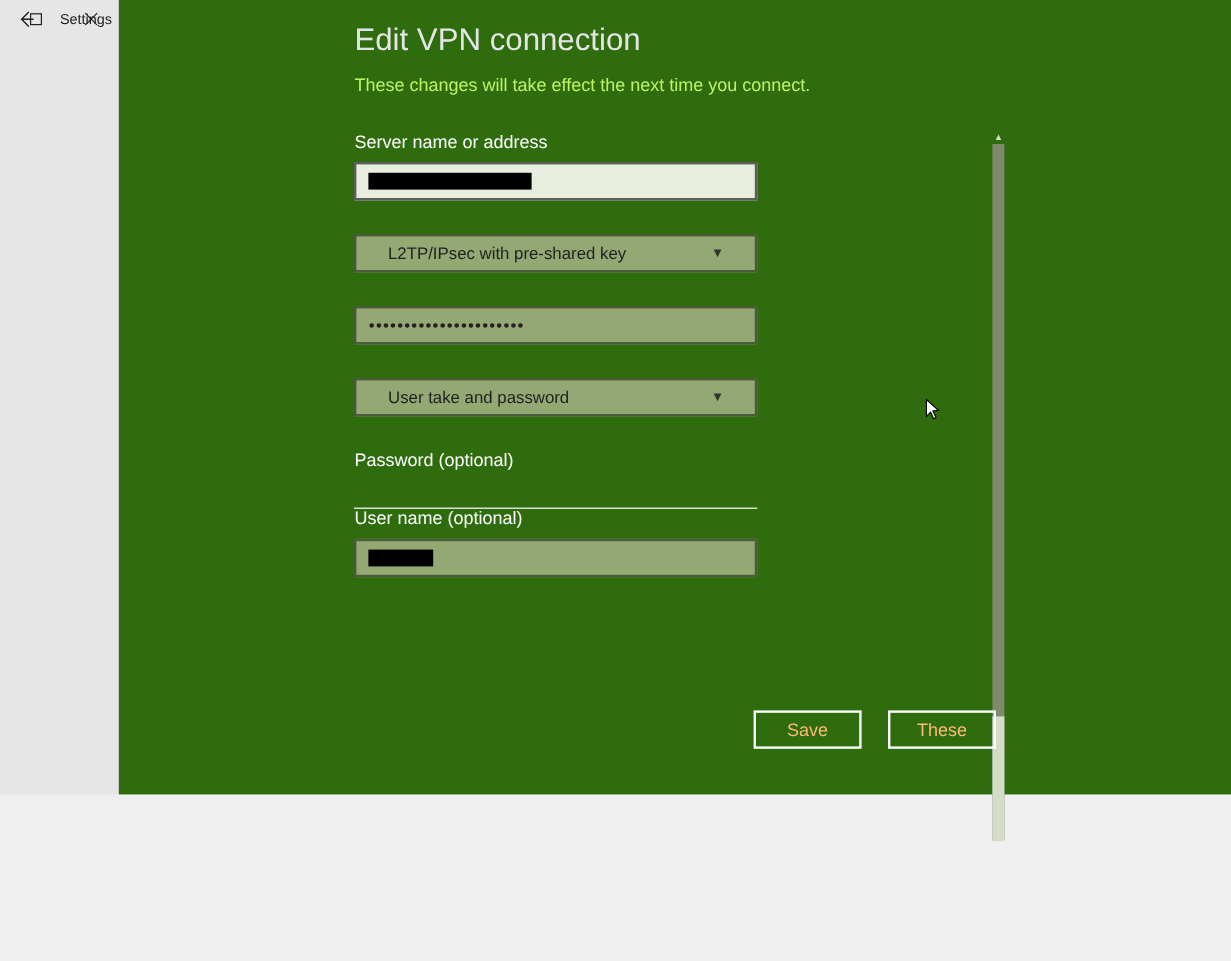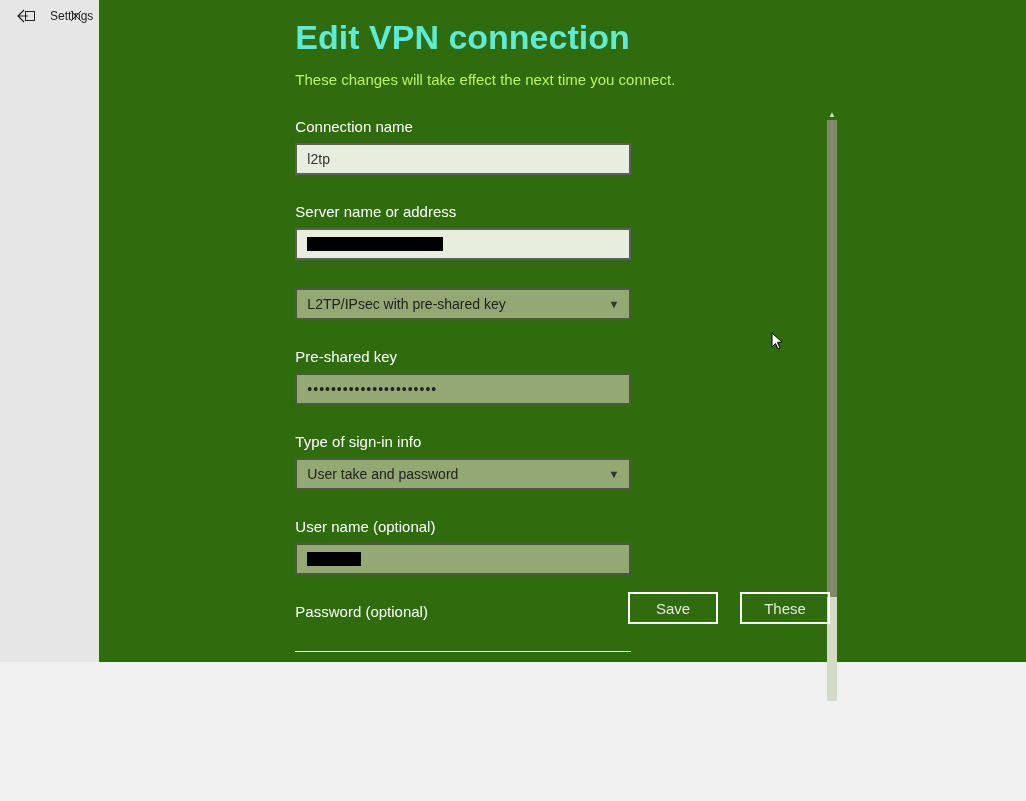--- a/index.html
+++ b/index.html
@@ -7,32 +7,32 @@
   .window{width:1026px;height:662px;background:#e6e6e6;display:flex;flex-direction:row;position:relative}
   .titlebar{height:32px;background:#e6e6e6;display:flex;align-items:center;padding:0 6px;position:relative}
   .back-btn{width:32px;height:32px;display:flex;align-items:center;justify-content:center;cursor:pointer}
   .title{font-size:12px;color:#222;margin-left:12px}
   .win-controls{position:absolute;right:0;top:0;display:flex}
   .win-btn{width:46px;height:32px;display:flex;align-items:center;justify-content:center;cursor:pointer}
   .gray-strip{height:14px;background:#808080}
   .overlay-area{flex:1;background:#2e6c0e;position:relative}
   .overlay{position:absolute;left:0;right:0;top:0;bottom:0;padding:18px 0 0 0}
   .form-col{margin-left:196px;width:640px;color:#fff}
-  .ov-title{font-size:34px;font-weight:700;color:#5eead4;margin:0 0 14px 0}
+  .ov-title{font-size:26px;font-weight:400;color:#e5e5e5;margin:0 0 14px 0}
   .ov-sub{font-size:15px;color:#bef264;margin:0 0 30px 0}
   .field-label{font-size:15px;color:#fff;margin-bottom:8px}
   .group{margin-bottom:28px}
   .text-input{width:336px;height:32px;background:#e8eedd;border:2px solid #5e5e5e;color:#333;font-size:14px;padding:0 10px;outline:none;display:block}
   .olive-input{width:336px;height:32px;background:#93a872;border:2px solid #4a5a3a;color:#222;font-size:14px;padding:0 10px;outline:none;display:block;letter-spacing:1px}
-  .select-box{width:336px;height:32px;background:#93a872;border:2px solid #4a5a3a;color:#222;font-size:14px;padding:0 10px;display:flex;align-items:center;justify-content:space-between;cursor:pointer}
+  .select-box{width:336px;height:32px;background:#93a872;border:2px solid #4a5a3a;color:#222;font-size:14px;padding:0 26px;display:flex;align-items:center;justify-content:space-between;cursor:pointer}
   .chev{font-size:11px;color:#333}
   .redact{display:inline-block;background:#000;height:14px;vertical-align:middle}
   .underline-input{width:336px;border:none;border-bottom:1px solid #fff;background:transparent;height:24px;outline:none;color:#fff;font-size:14px}
   .btn-row{position:absolute;right:196px;bottom:38px;display:flex;gap:22px}
-  .btn{width:90px;height:32px;border:2px solid #fff;background:transparent;color:#e5e5e5;font-size:15px;cursor:pointer;display:flex;align-items:center;justify-content:center}
+  .btn{width:90px;height:32px;border:2px solid #fff;background:transparent;color:#fdba74;font-size:15px;cursor:pointer;display:flex;align-items:center;justify-content:center}
   .scroll-track{position:absolute;right:189px;top:120px;width:10px;height:580px;background:#808a6b}
   .scroll-thumb{position:absolute;right:189px;top:597px;width:10px;height:104px;background:#d3dcc6}
   .scroll-arrow{position:absolute;right:189px;width:10px;height:10px;font-size:8px;color:#d3dcc6;display:flex;align-items:center;justify-content:center}
   .sa-up{top:109px}
   .cursor{position:absolute;left:672px;top:332px;pointer-events:none}
   .footer-strip{height:16px;background:#d6d6d6;border-top:1px solid #bbb}
 </style>
 </head>
 <body>
 
@@ -64,62 +64,56 @@
   </div>
 
   <div class="gray-strip"></div>
 
   <div class="overlay-area">
     <div class="overlay">
       <div class="form-col">
         <h1 class="ov-title">Edit VPN connection</h1>
         <p class="ov-sub">These changes will take effect the next time you connect.</p>
 
-        <div class="group">
-          <div class="field-label">Connection name</div>
-          <input class="text-input" value="l2tp" style="">
-        </div>
 
         <div class="group">
           <div class="field-label">Server name or address</div>
           <div class="text-input" style="display:flex;align-items:center;">
             <span class="redact" style="width:136px"></span>
           </div>
         </div>
 
         <div class="group">
           <div class="select-box">
             <span>L2TP/IPsec with pre-shared key</span>
             <span class="chev">▼</span>
           </div>
         </div>
 
         <div class="group">
-          <div class="field-label">Pre-shared key</div>
           <input class="olive-input" type="text" value="••••••••••••••••••••••" style="">
         </div>
 
         <div class="group">
-          <div class="field-label">Type of sign-in info</div>
           <div class="select-box">
             <span>User take and password</span>
             <span class="chev">▼</span>
           </div>
+        </div>
+
+        <div class="group" style="margin-bottom:0">
+          <div class="field-label">Password (optional)</div>
+          <input class="underline-input" type="password" value="" style="">
         </div>
 
         <div class="group">
           <div class="field-label">User name (optional)</div>
           <div class="olive-input" style="display:flex;align-items:center;">
             <span class="redact" style="width:54px"></span>
           </div>
-        </div>
-
-        <div class="group" style="margin-bottom:0">
-          <div class="field-label">Password (optional)</div>
-          <input class="underline-input" type="password" value="" style="">
         </div>
       </div>
 
       <div class="scroll-arrow sa-up">▲</div>
       <div class="scroll-track"></div>
       <div class="scroll-thumb"></div>
 
       <div class="btn-row">
         <button class="btn">Save</button>
         <button class="btn">These</button>

